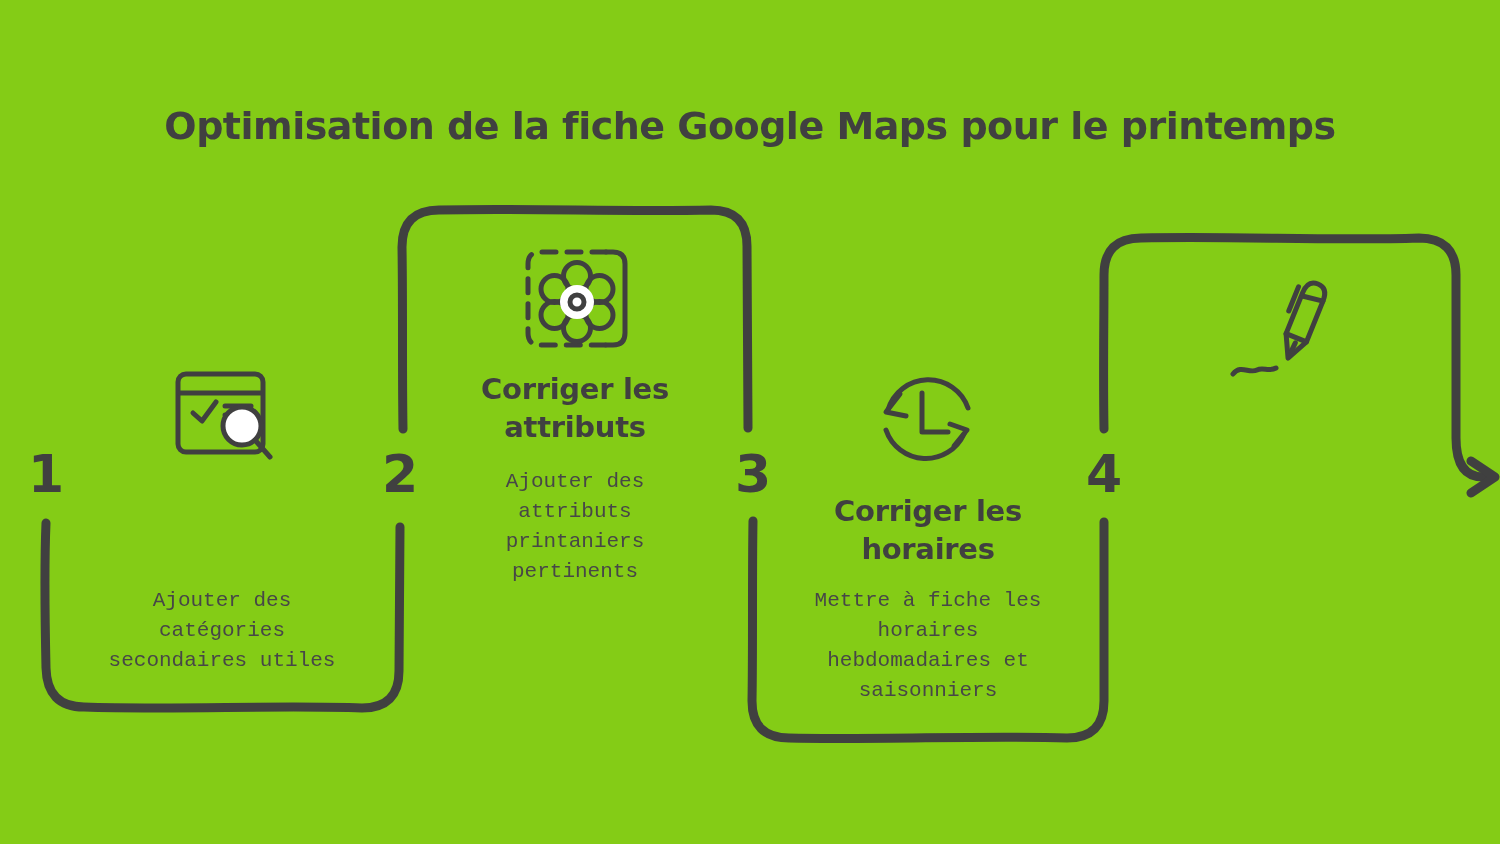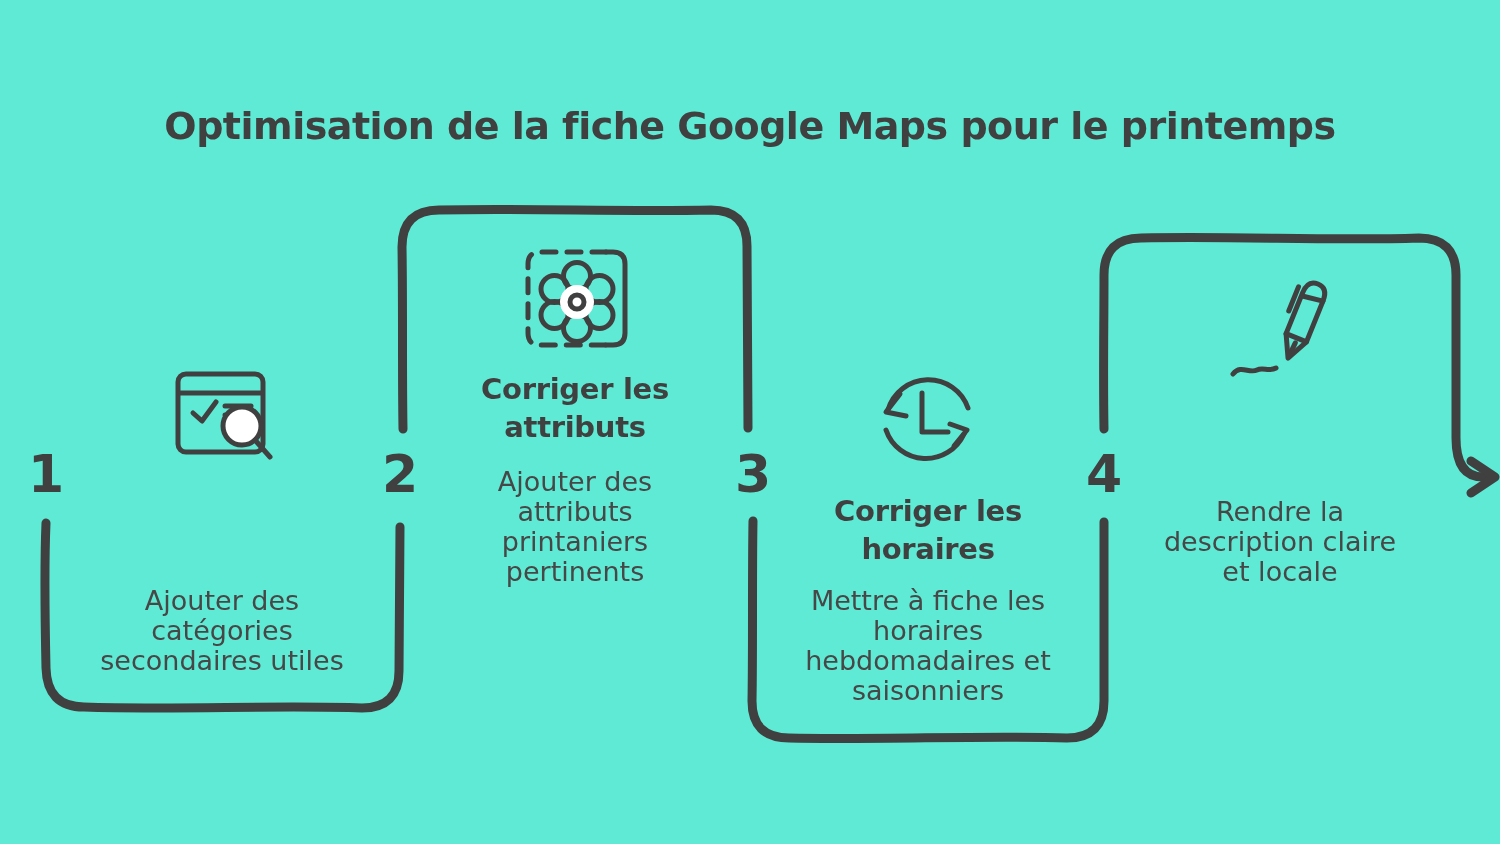--- a/index.html
+++ b/index.html
@@ -1,18 +1,18 @@
 <!DOCTYPE html>
 <html><head>
 <meta charset="utf-8">
 <style>
   html,body{margin:0;padding:0;background:#ffffff;}
   .canvas{
     position:relative;width:1500px;height:844px;margin:0 auto;
-    background:#5eead4;overflow:hidden;
+    background:#84cc16;overflow:hidden;
     font-family:"DejaVu Sans",sans-serif;color:#404040;
   }
   .main-title{
     position:absolute;left:0;top:104px;width:1500px;margin:0;
     text-align:center;font-size:38px;font-weight:800;letter-spacing:-0.5px;
     color:#404040;
   }
   .connectors{position:absolute;left:0;top:0;width:1500px;height:844px;}
   .connectors path{stroke:#404040;fill:none;stroke-linecap:round;stroke-linejoin:round;}
   .bracket{stroke-width:9px;}
@@ -22,22 +22,22 @@
   .step-number{
     position:absolute;top:448px;width:80px;margin-left:-40px;text-align:center;
     font-size:52px;line-height:52px;font-weight:900;color:#404040;
   }
   .step-text{position:absolute;width:260px;text-align:center;}
   .step-title{
     font-size:29px;line-height:38px;font-weight:800;letter-spacing:-0.3px;
     white-space:pre-line;color:#404040;
   }
   .step-desc{
-    font-size:27px;line-height:30px;font-weight:400;
-    white-space:pre-line;color:#474747;
+    font-size:21px;line-height:30px;font-weight:400;
+    white-space:pre-line;color:#474747;font-family:Liberation Mono, monospace;
   }
 </style>
 </head>
 <body>
 
 <div class="canvas">
 
   <h1 class="main-title">Optimisation de la fiche Google Maps pour le printemps</h1>
 
   <svg class="connectors" viewBox="0 0 1500 844" aria-hidden="true">
@@ -117,19 +117,14 @@
     <div class="step-title">Corriger les
 horaires</div>
   </div>
   <div class="step-text" style="left:798px;top:586px">
     <div class="step-desc">Mettre à fiche les
 horaires
 hebdomadaires et
 saisonniers</div>
   </div>
 
-  <div class="step-text" style="left:1150px;top:497px">
-    <div class="step-desc">Rendre la
-description claire
-et locale</div>
-  </div>
 
 </div>
 
 </body></html>

